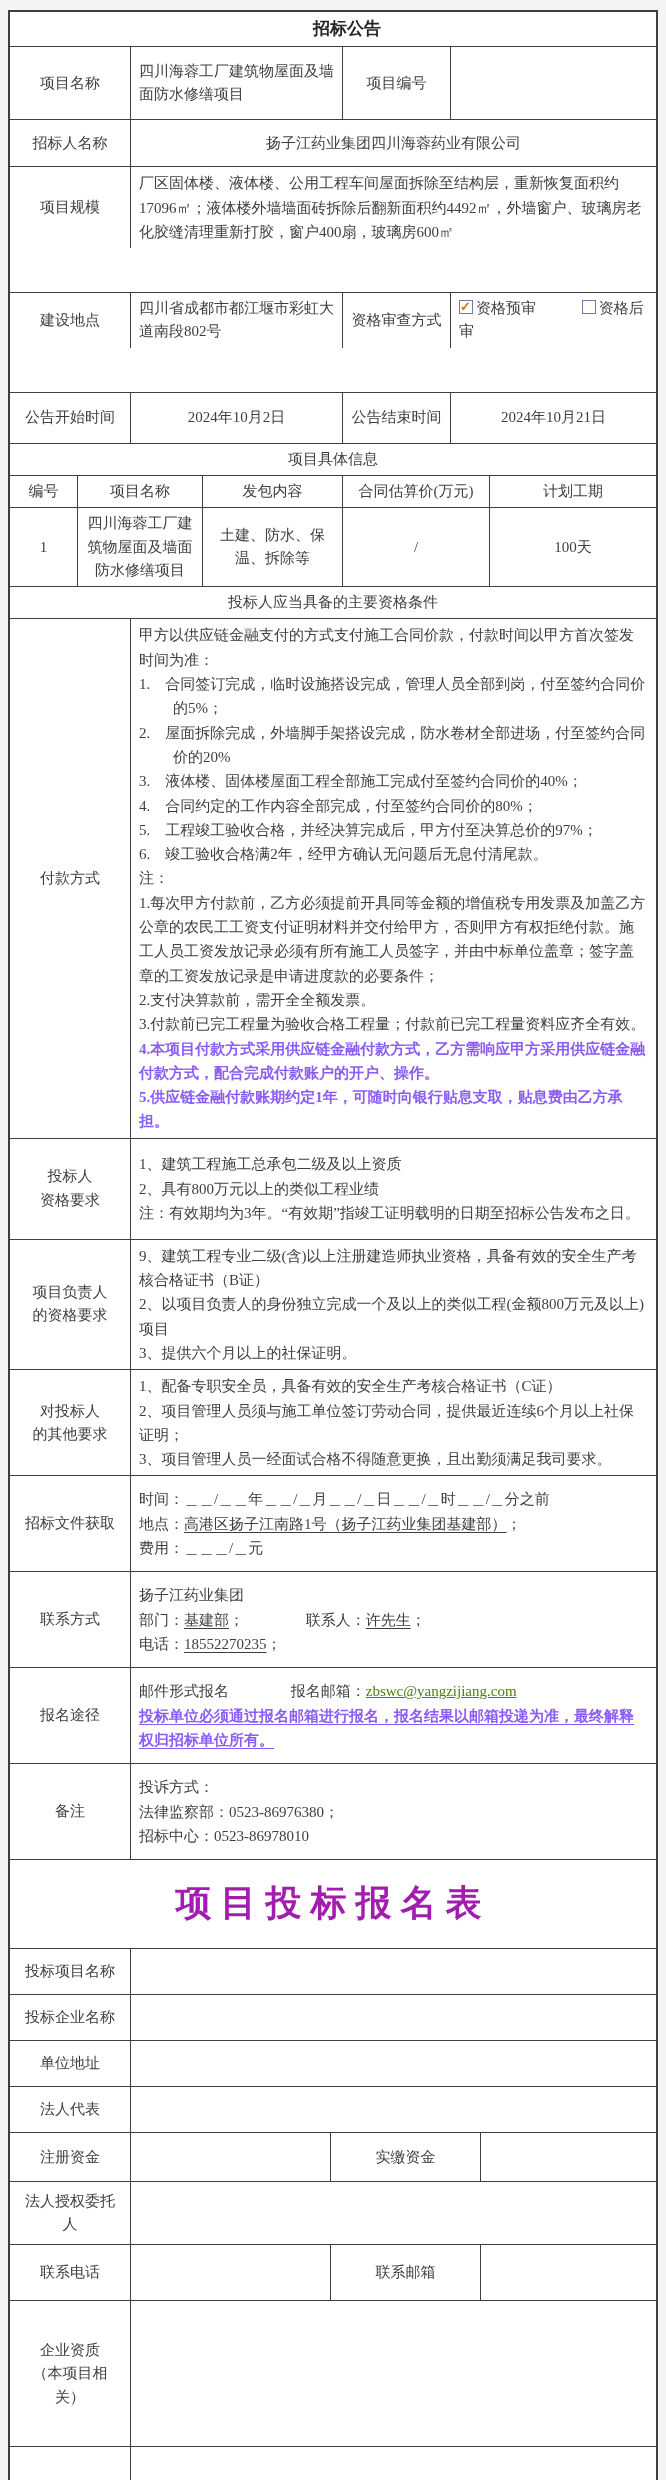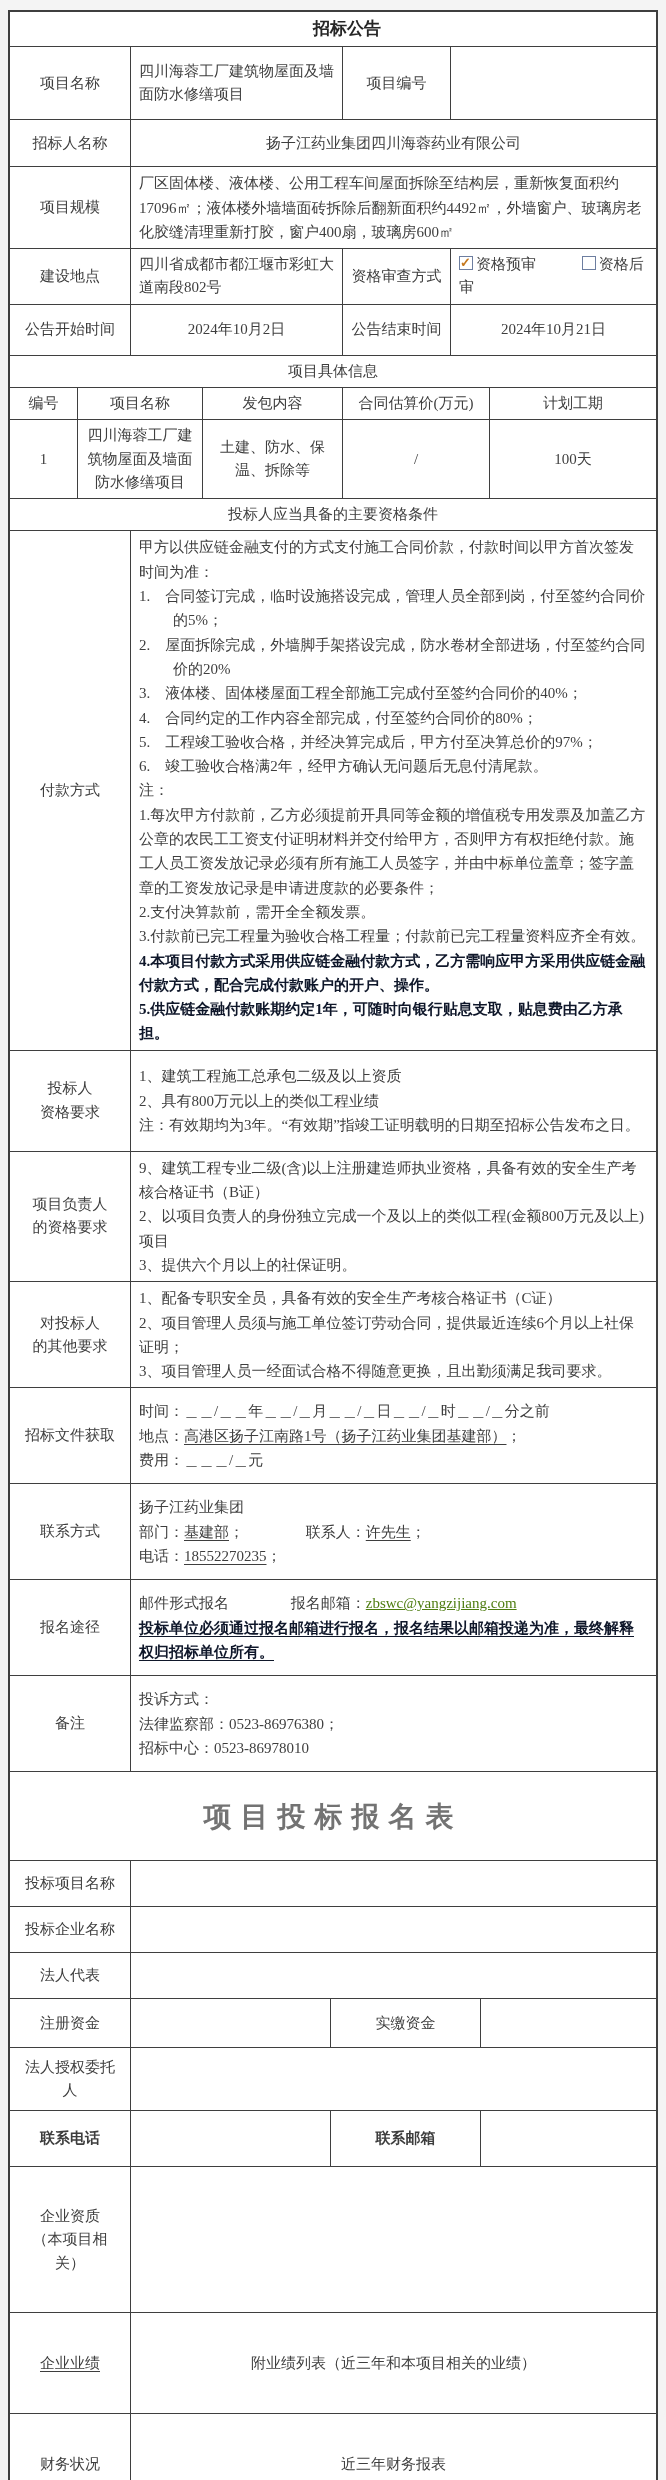--- a/index.html
+++ b/index.html
@@ -30,46 +30,46 @@
     min-width:0;
   }
   .cell:first-child{border-left:none;}
   .lab{align-items:center;text-align:center;}
   .ctr{align-items:center;text-align:center;}
   .left{align-items:flex-start;text-align:left;}
   .top{justify-content:flex-start;}
   .grow{flex:1 1 auto;}
   .pre{white-space:pre-line;}
   .u{text-decoration:underline;text-underline-offset:3px;}
-  .b{font-weight:bold;color:#0f172a;}
+  .b{font-weight:bold;color:#8b5cf6;}
   
   .w120{flex:0 0 120px;}
   .w212{flex:0 0 212px;}
   .w108{flex:0 0 108px;}
   .w67{flex:0 0 67px;}
   .w125{flex:0 0 125px;}
   .w140{flex:0 0 140px;}
   .w147{flex:0 0 147px;}
   .w200{flex:0 0 200px;}
   .w150{flex:0 0 150px;}
   
   .title-row{min-height:28px;padding-left:28px;}
   .title-row .cell{font-weight:bold;font-size:17px;color:#262626;}
   .sec-row{min-height:30px;}
   .hdr-row{min-height:30px;}
   .big-title-row{min-height:88px;}
-  .big-title-row .cell{font-weight:bold;font-size:28px;letter-spacing:9px;color:#737373;}
+  .big-title-row .cell{font-weight:bold;font-size:36px;letter-spacing:9px;color:#a21caf;}
   .h72{min-height:72px;}
   .h46{min-height:46px;}
   .h78{min-height:78px;}
-  .h50{min-height:50px;}
+  .h50{min-height:50px;margin-top:44px;}
   .h45{min-height:45px;}
   .h48{min-height:48px;}
   .h62{min-height:62px;}
-  .h55{min-height:55px;font-weight:bold;}
+  .h55{min-height:55px;}
   .h145{min-height:145px;}
   .h100{min-height:100px;}
   .h95{min-height:95px;}
   .num-item{padding-left:34px;text-indent:-34px;}
   .gap-right{margin-right:42px;}
   .gap-right-lg{margin-right:58px;}
   
   .cb{
     display:inline-block;width:12px;height:12px;
     border:1px solid #6d7ea0;background:#fff;
@@ -253,20 +253,24 @@
     <div class="row h45">
       <div class="cell lab w120">投标项目名称</div>
       <div class="cell grow"></div>
     </div>
 
     <div class="row h45">
       <div class="cell lab w120">投标企业名称</div>
       <div class="cell grow"></div>
     </div>
 
+    <div class="row h45">
+      <div class="cell lab w120">单位地址</div>
+      <div class="cell grow"></div>
+    </div>
 
     <div class="row h45">
       <div class="cell lab w120">法人代表</div>
       <div class="cell grow"></div>
     </div>
 
     <div class="row h48">
       <div class="cell lab w120">注册资金</div>
       <div class="cell w200"></div>
       <div class="cell lab w150">实缴资金</div>

